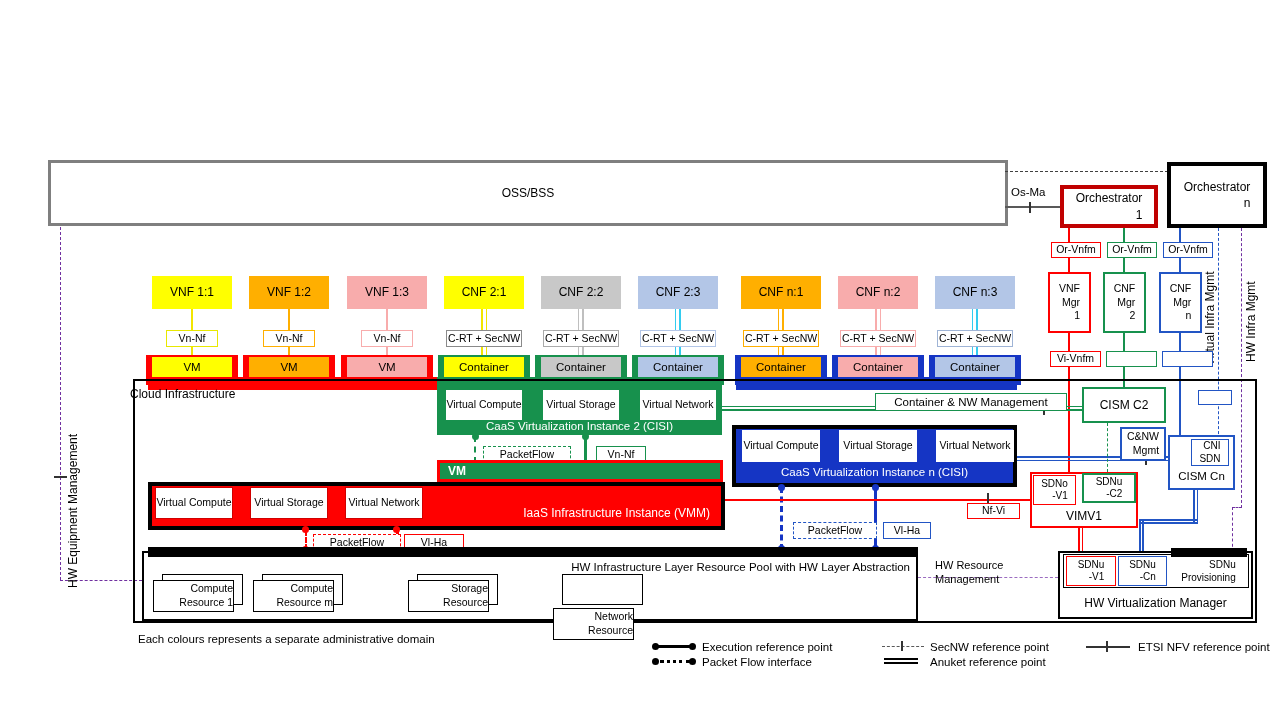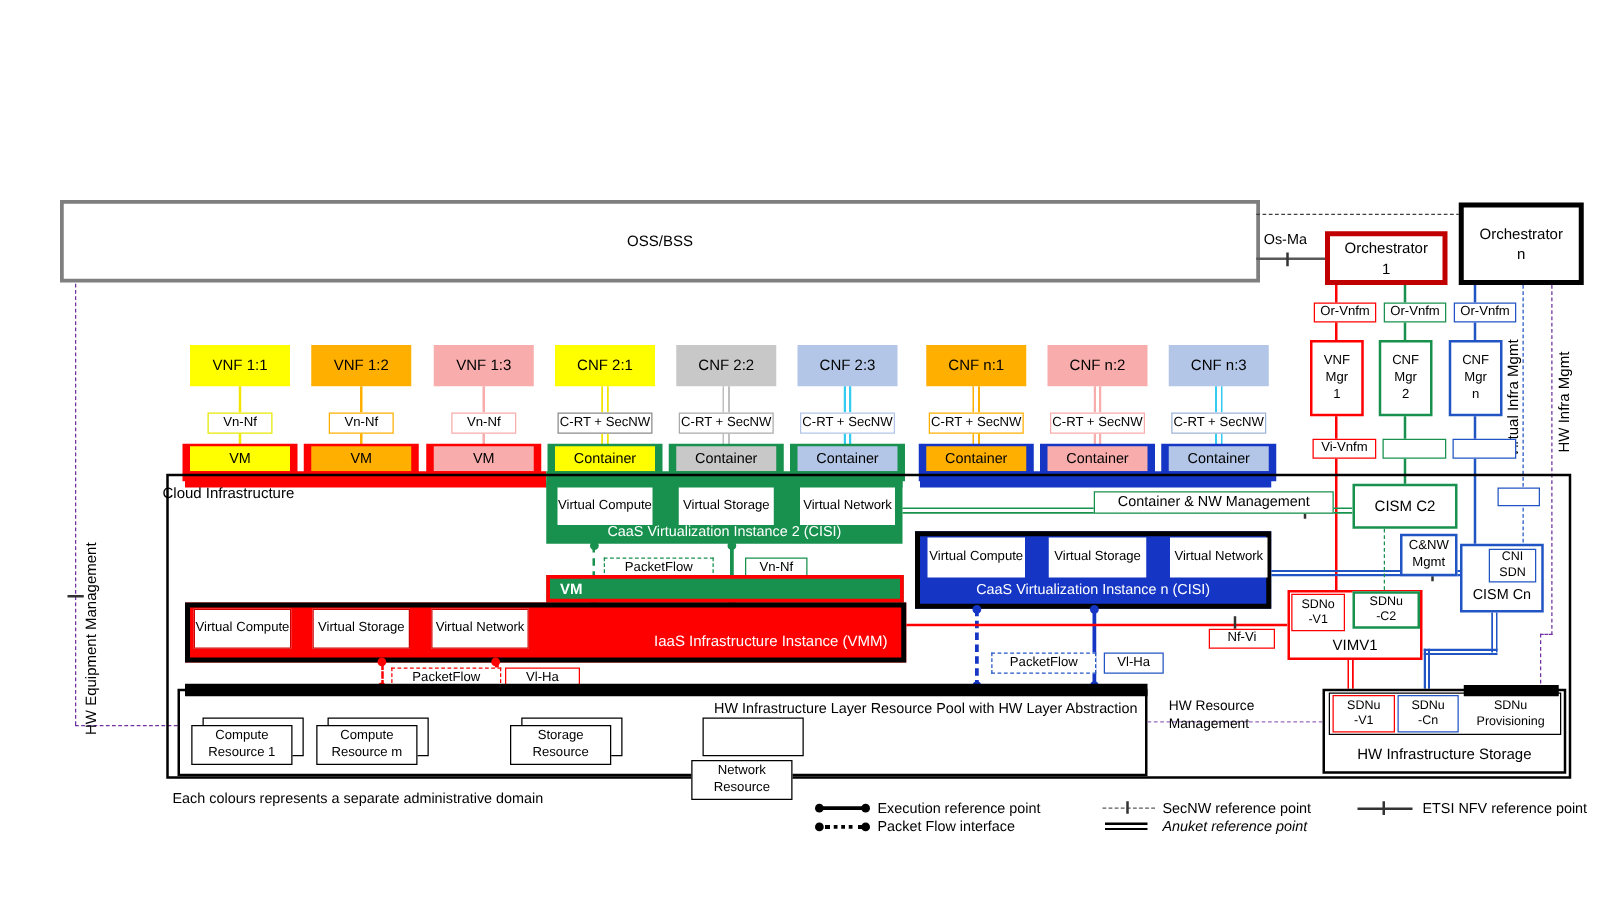--- a/index.html
+++ b/index.html
@@ -1,19 +1,19 @@
 <!DOCTYPE html>
 <html><head>
 <meta charset="utf-8">
 <style>
   html,body{margin:0;padding:0;background:#fff;}
   #stage{position:relative;width:1280px;height:720px;background:#fff;overflow:hidden;
          font-family:"Liberation Sans",sans-serif;color:#000;}
   .abs{position:absolute;box-sizing:border-box;}
-  .ctr{display:flex;align-items:center;justify-content:center;text-align:center;}
+  .ctr{display:flex;align-items:center;justify-content:center;text-align:right;}
   .pre{white-space:pre-line;}
   .sm{font-size:10.5px;line-height:1.3;}
   .md{font-size:11.5px;line-height:1.3;}
   .lg{font-size:12px;line-height:1.35;}
   .whitebox{background:#fff;}
   .dot{position:absolute;width:7px;height:7px;border-radius:50%;}
   .tick{position:absolute;background:#333;}
   .rot{transform:rotate(-90deg);transform-origin:0 0;font-size:12px;white-space:nowrap;}
 </style>
 </head>
@@ -236,38 +236,38 @@
 
   <div class="abs whitebox" style="left:1058px;top:551px;width:195px;height:68px;border:2px solid #000;"></div>
   <div class="abs" style="left:1063px;top:554px;width:186px;height:34px;border:1px solid #000;"></div>
   <div class="abs ctr pre whitebox" style="left:1066px;top:556px;width:50px;height:30px;border:1.5px solid #FF0000;font-size:10px;line-height:1.25;">SDNu
 -V1</div>
   <div class="abs ctr pre whitebox" style="left:1118px;top:556px;width:49px;height:30px;border:1.5px solid #2255C4;font-size:10px;line-height:1.25;">SDNu
 -Cn</div>
   <div class="abs" style="left:1171px;top:548px;width:76px;height:9px;background:#000;"></div>
   <div class="abs ctr pre" style="left:1169px;top:557px;width:79px;height:28px;font-size:10px;line-height:1.3;">SDNu
 Provisioning</div>
-  <div class="abs ctr lg" style="left:1058px;top:595px;width:195px;height:16px;">HW Infrastructure Storage</div>
+  <div class="abs ctr lg" style="left:1058px;top:595px;width:195px;height:16px;">HW Virtualization Manager</div>
 
   <div class="abs md" style="left:138px;top:632px;">Each colours represents a separate administrative domain</div>
 
   <div class="abs" style="left:655px;top:645px;width:40px;height:3px;background:#000;"></div>
   <div class="dot" style="left:652px;top:643px;background:#000;"></div>
   <div class="dot" style="left:689px;top:643px;background:#000;"></div>
   <div class="abs md" style="left:702px;top:640px;">Execution reference point</div>
 
   <div class="abs" style="left:660px;top:660px;width:30px;height:0;border-top:3px dotted #000;"></div>
   <div class="dot" style="left:652px;top:658px;background:#000;"></div>
   <div class="dot" style="left:689px;top:658px;background:#000;"></div>
   <div class="abs md" style="left:702px;top:655px;">Packet Flow interface</div>
 
   <div class="abs" style="left:882px;top:646px;width:42px;height:0;border-top:1.5px dashed #595959;"></div>
   <div class="tick" style="left:901px;top:641px;width:2px;height:10px;"></div>
   <div class="abs md" style="left:930px;top:640px;">SecNW reference point</div>
 
   <div class="abs" style="left:884px;top:658px;width:34px;height:6px;background:linear-gradient(to bottom,#000 0 2px,transparent 2px 4px,#000 4px 6px);"></div>
-  <div class="abs md" style="left:930px;top:655px;font-style:italic;">Anuket reference point</div>
+  <div class="abs md" style="left:930px;top:655px;">Anuket reference point</div>
 
   <div class="abs" style="left:1086px;top:646px;width:44px;height:2px;background:#333;"></div>
   <div class="tick" style="left:1106px;top:641px;width:2px;height:11px;"></div>
   <div class="abs md" style="left:1138px;top:640px;">ETSI NFV reference point</div>
 
 </div>
 
 </body></html>

